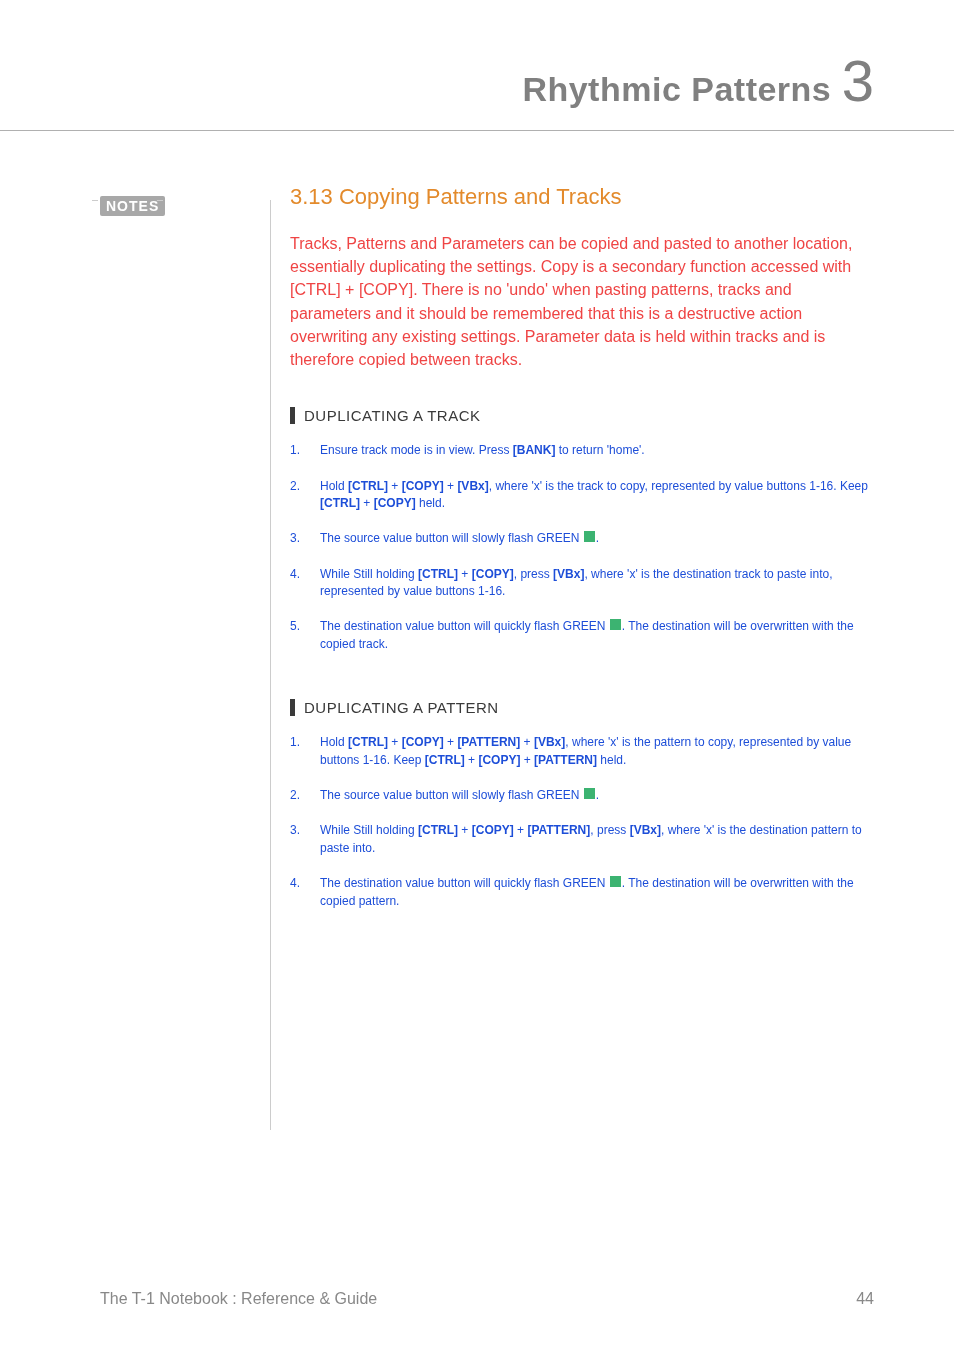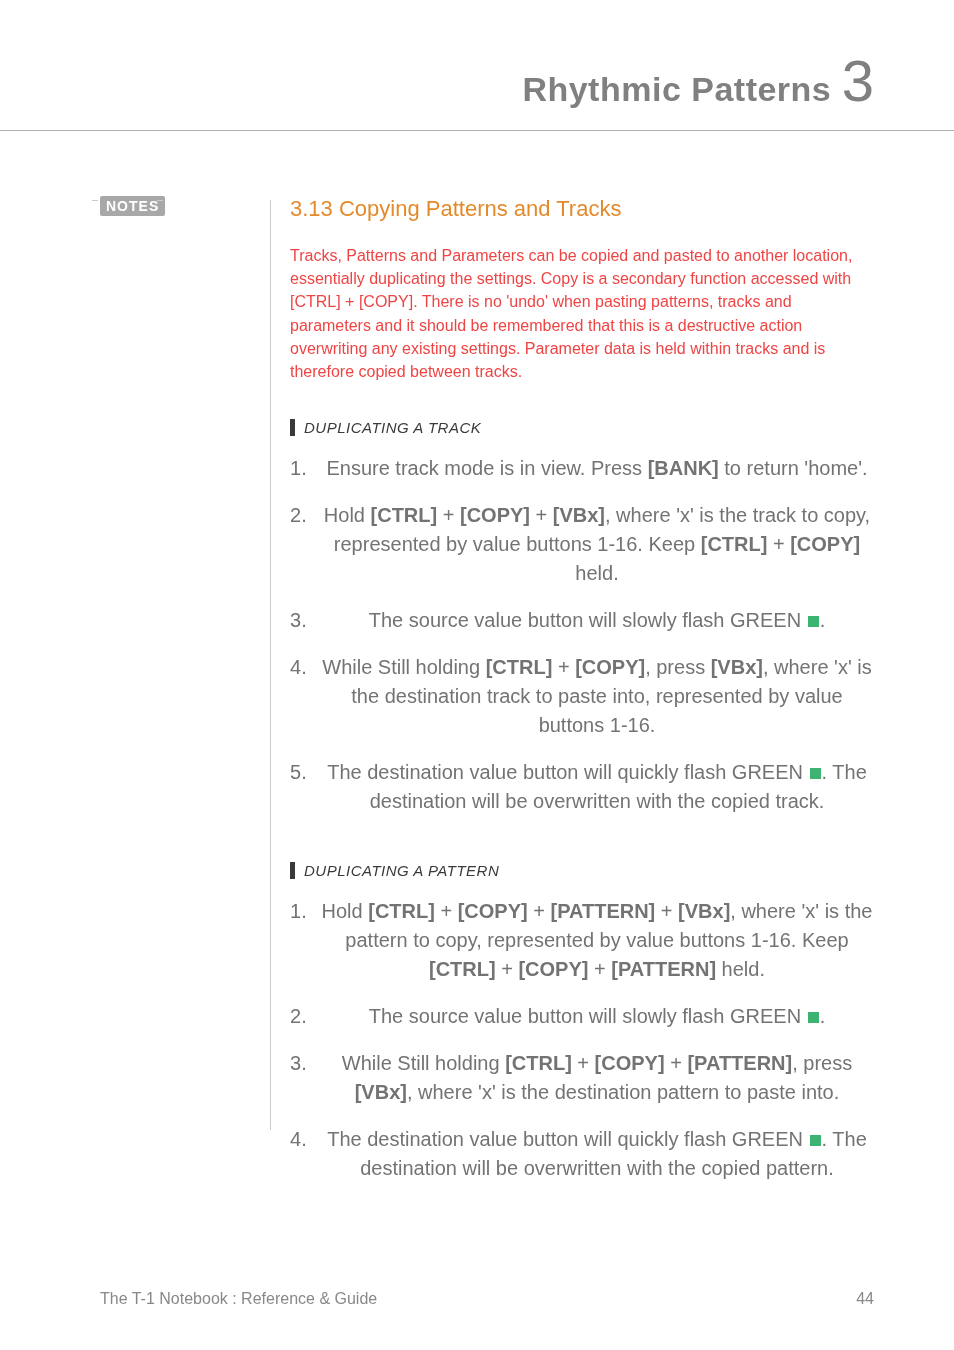--- a/index.html
+++ b/index.html
@@ -73,21 +73,21 @@
   .notes-tick-r {
     position: absolute;
     top: 200px;
     left: 157px;
     width: 6px;
     height: 1px;
     background: #ccc;
   }
   .content {
     position: absolute;
-    top: 196px;
+    top: 184px;
     left: 290px;
     right: 80px;
   }
   .section-title {
     color: #e38a2b;
     font-size: 22px;
     font-weight: 400;
     margin-bottom: 22px;
   }
   .intro {
@@ -96,45 +96,43 @@
     color: #ef4444;
     margin-bottom: 36px;
   }
   .block-heading {
     font-size: 15px;
     color: #3a3a3a;
     letter-spacing: 0.5px;
     margin-bottom: 18px;
     position: relative;
     padding-left: 14px;
-    font-style: italic;
   }
   .block-heading::before {
     content: "";
     position: absolute;
     left: 0;
     top: 0;
     bottom: 0;
     width: 5px;
     background: #3a3a3a;
   }
   ol.steps {
     list-style: none;
     counter-reset: step;
     margin-bottom: 46px;
   }
   ol.steps li {
     counter-increment: step;
-    font-size: 20px;
+    font-size: 12px;
     line-height: 1.45;
-    color: #737373;
+    color: #1d4ed8;
     margin-bottom: 18px;
     padding-left: 30px;
     position: relative;
-    text-align: center;
   }
   ol.steps li::before {
     content: counter(step) ".";
     position: absolute;
     left: 0;
     top: 0;
   }
   b { font-weight: bold; }
   .green-sq {
     display: inline-block;

